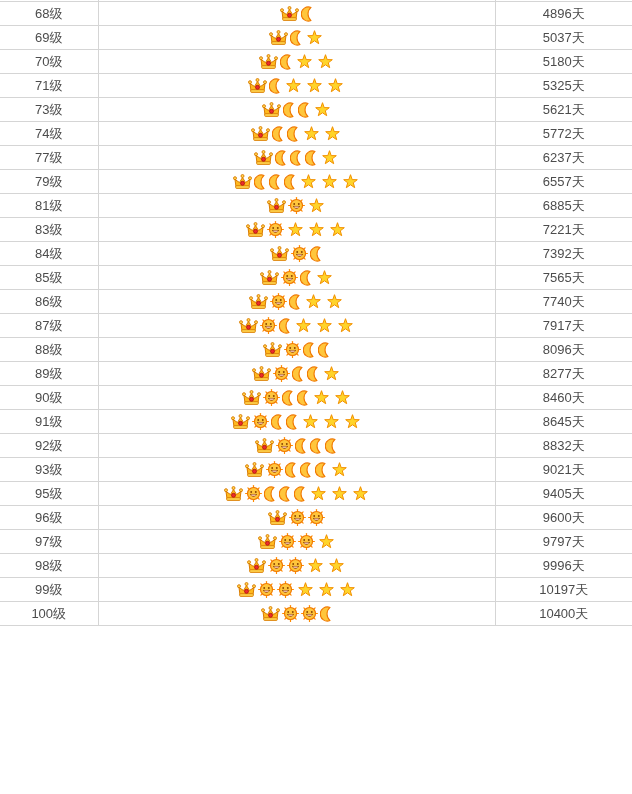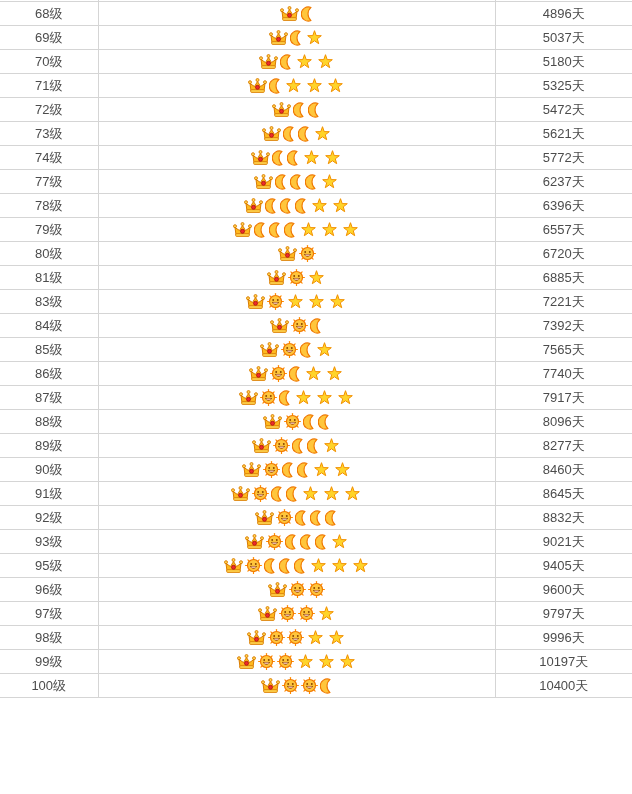--- a/index.html
+++ b/index.html
@@ -144,31 +144,20 @@
             </svg><svg class="icon icon-star" width="15" height="15" viewBox="0 0 15 15">
               <use href="#sym-star" xlink:href="#sym-star"></use>
             </svg><svg class="icon icon-star" width="15" height="15" viewBox="0 0 15 15">
               <use href="#sym-star" xlink:href="#sym-star"></use>
             </svg><svg class="icon icon-star" width="15" height="15" viewBox="0 0 15 15">
               <use href="#sym-star" xlink:href="#sym-star"></use>
             </svg></td>
     <td class="c3">5325天</td>
   </tr>
 
-  <tr>
-    <td class="c1">72级</td>
-    <td class="c2"><svg class="icon icon-crown" width="19" height="16" viewBox="0 0 19 16">
-              <use href="#sym-crown" xlink:href="#sym-crown"></use>
-            </svg><svg class="icon icon-moon" width="13" height="16" viewBox="0 0 13 16">
-              <use href="#sym-moon" xlink:href="#sym-moon"></use>
-            </svg><svg class="icon icon-moon" width="13" height="16" viewBox="0 0 13 16">
-              <use href="#sym-moon" xlink:href="#sym-moon"></use>
-            </svg></td>
-    <td class="c3">5472天</td>
-  </tr>
 
   <tr>
     <td class="c1">73级</td>
     <td class="c2"><svg class="icon icon-crown" width="19" height="16" viewBox="0 0 19 16">
               <use href="#sym-crown" xlink:href="#sym-crown"></use>
             </svg><svg class="icon icon-moon" width="13" height="16" viewBox="0 0 13 16">
               <use href="#sym-moon" xlink:href="#sym-moon"></use>
             </svg><svg class="icon icon-moon" width="13" height="16" viewBox="0 0 13 16">
               <use href="#sym-moon" xlink:href="#sym-moon"></use>
             </svg><svg class="icon icon-star" width="15" height="15" viewBox="0 0 15 15">
@@ -204,37 +193,20 @@
             </svg><svg class="icon icon-moon" width="13" height="16" viewBox="0 0 13 16">
               <use href="#sym-moon" xlink:href="#sym-moon"></use>
             </svg><svg class="icon icon-moon" width="13" height="16" viewBox="0 0 13 16">
               <use href="#sym-moon" xlink:href="#sym-moon"></use>
             </svg><svg class="icon icon-star" width="15" height="15" viewBox="0 0 15 15">
               <use href="#sym-star" xlink:href="#sym-star"></use>
             </svg></td>
     <td class="c3">6237天</td>
   </tr>
 
-  <tr>
-    <td class="c1">78级</td>
-    <td class="c2"><svg class="icon icon-crown" width="19" height="16" viewBox="0 0 19 16">
-              <use href="#sym-crown" xlink:href="#sym-crown"></use>
-            </svg><svg class="icon icon-moon" width="13" height="16" viewBox="0 0 13 16">
-              <use href="#sym-moon" xlink:href="#sym-moon"></use>
-            </svg><svg class="icon icon-moon" width="13" height="16" viewBox="0 0 13 16">
-              <use href="#sym-moon" xlink:href="#sym-moon"></use>
-            </svg><svg class="icon icon-moon" width="13" height="16" viewBox="0 0 13 16">
-              <use href="#sym-moon" xlink:href="#sym-moon"></use>
-            </svg><svg class="icon icon-star" width="15" height="15" viewBox="0 0 15 15">
-              <use href="#sym-star" xlink:href="#sym-star"></use>
-            </svg><svg class="icon icon-star" width="15" height="15" viewBox="0 0 15 15">
-              <use href="#sym-star" xlink:href="#sym-star"></use>
-            </svg></td>
-    <td class="c3">6396天</td>
-  </tr>
 
   <tr>
     <td class="c1">79级</td>
     <td class="c2"><svg class="icon icon-crown" width="19" height="16" viewBox="0 0 19 16">
               <use href="#sym-crown" xlink:href="#sym-crown"></use>
             </svg><svg class="icon icon-moon" width="13" height="16" viewBox="0 0 13 16">
               <use href="#sym-moon" xlink:href="#sym-moon"></use>
             </svg><svg class="icon icon-moon" width="13" height="16" viewBox="0 0 13 16">
               <use href="#sym-moon" xlink:href="#sym-moon"></use>
             </svg><svg class="icon icon-moon" width="13" height="16" viewBox="0 0 13 16">
@@ -242,29 +214,20 @@
             </svg><svg class="icon icon-star" width="15" height="15" viewBox="0 0 15 15">
               <use href="#sym-star" xlink:href="#sym-star"></use>
             </svg><svg class="icon icon-star" width="15" height="15" viewBox="0 0 15 15">
               <use href="#sym-star" xlink:href="#sym-star"></use>
             </svg><svg class="icon icon-star" width="15" height="15" viewBox="0 0 15 15">
               <use href="#sym-star" xlink:href="#sym-star"></use>
             </svg></td>
     <td class="c3">6557天</td>
   </tr>
 
-  <tr>
-    <td class="c1">80级</td>
-    <td class="c2"><svg class="icon icon-crown" width="19" height="16" viewBox="0 0 19 16">
-              <use href="#sym-crown" xlink:href="#sym-crown"></use>
-            </svg><svg class="icon icon-sun" width="17" height="17" viewBox="0 0 17 17">
-              <use href="#sym-sun" xlink:href="#sym-sun"></use>
-            </svg></td>
-    <td class="c3">6720天</td>
-  </tr>
 
   <tr>
     <td class="c1">81级</td>
     <td class="c2"><svg class="icon icon-crown" width="19" height="16" viewBox="0 0 19 16">
               <use href="#sym-crown" xlink:href="#sym-crown"></use>
             </svg><svg class="icon icon-sun" width="17" height="17" viewBox="0 0 17 17">
               <use href="#sym-sun" xlink:href="#sym-sun"></use>
             </svg><svg class="icon icon-star" width="15" height="15" viewBox="0 0 15 15">
               <use href="#sym-star" xlink:href="#sym-star"></use>
             </svg></td>

